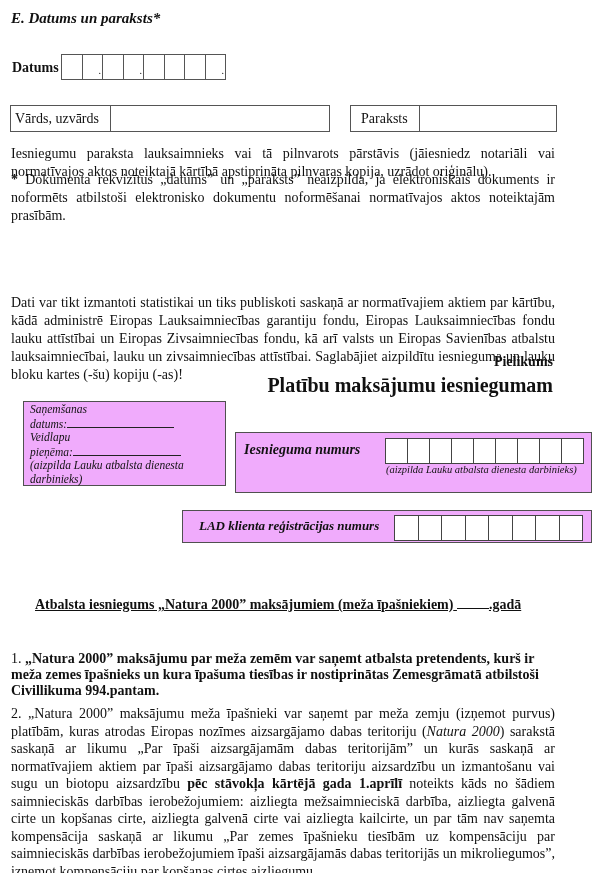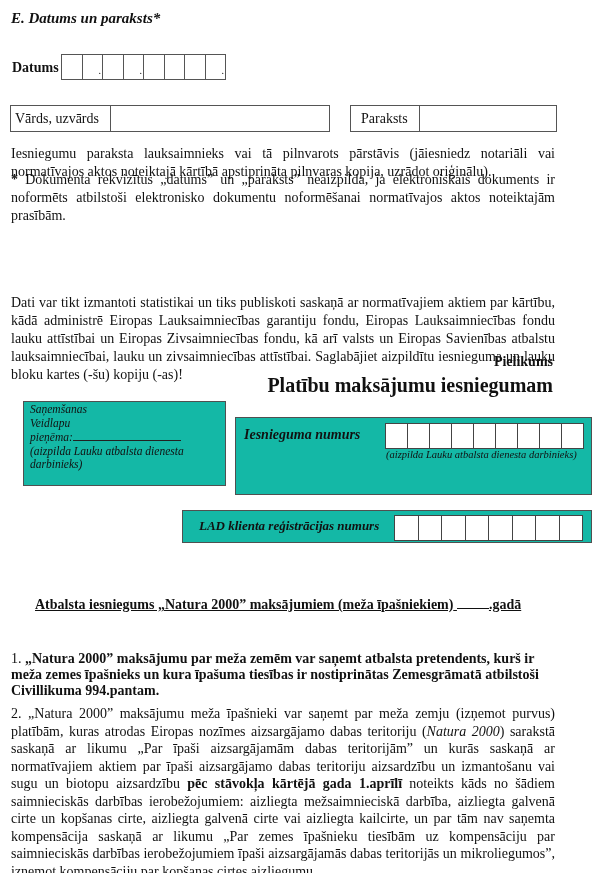--- a/index.html
+++ b/index.html
@@ -16,24 +16,24 @@
   .name-field .val { flex:1; }
   .sign-field { left:350px; top:105px; width:205px; height:25px; border:1px solid #555; display:flex;align-items:center; }
   .sign-field .lbl { width:58px; border-right:1px solid #555; font-size:14px; padding-left:10px; line-height:25px; }
   .sign-field .val { flex:1; }
   .para { left:11px; width:544px; font-size:14px; line-height:18px; text-align:justify; }
   .p1 { top:133px;margin-top:12px; }
   .p2 { top:171px; }
   .p3 { top:246px;margin-top:48px; }
   .annex1 { right:47px; top:354px; font-size:14px; font-weight:bold; }
   .annex2 { right:47px; top:374px; font-size:20px; font-weight:bold; }
-  .gray { background:#14b8a6; border:1.5px solid #505050; box-sizing:border-box; font-style:italic; }
+  .gray { background:#f0abfc; border:1.5px solid #505050; box-sizing:border-box; font-style:italic; }
   .recv-box { left:23px; top:401px; width:203px; height:85px; padding:1px 6px; font-size:11.5px; line-height:13.5px; }
   .recv-box .line { display:inline-block; border-bottom:1px solid #222; height:10px; vertical-align:baseline; }
-  .app-box { left:235px; top:417px; width:357px; height:78px;text-decoration:underline; }
+  .app-box { left:235px; top:432px; width:357px; height:61px;text-decoration:underline; }
   .app-box .t { position:absolute; left:8px; top:9px; font-size:14px; font-weight:bold; }
   .cells { position:absolute; display:flex; }
   .cell { width:21px; height:24px; border:1px solid #444; margin-left:-1px; background:#fff; }
   .app-box .cells { left:150px; top:5px; }
   .app-box .note { position:absolute; left:150px; top:31px; font-size:10.5px; }
   .lad-box { left:182px; top:510px; width:410px; height:33px; }
   .lad-box .t { position:absolute; left:16px; top:7px; font-size:13px; font-weight:bold; }
   .lad-box .cells { left:212px; top:4px; }
   .lad-box .cell { width:22.5px; }
   .doc-title { left:35px; top:597px; font-size:14px; font-weight:bold;text-decoration:underline; }
@@ -88,20 +88,21 @@
 
 <div class="abs para p1">Iesniegumu paraksta lauksaimnieks vai tā pilnvarots pārstāvis (jāiesniedz notariāli vai normatīvajos aktos noteiktajā kārtībā apstiprināta pilnvaras kopija, uzrādot oriģinālu).</div>
 <div class="abs para p2"><b>*</b><span> Dokumenta rekvizītus „datums” un „paraksts” neaizpilda, ja elektroniskais dokuments ir noformēts atbilstoši elektronisko dokumentu noformēšanai normatīvajos aktos noteiktajām prasībām.</span></div>
 <div class="abs para p3">Dati var tikt izmantoti statistikai un tiks publiskoti saskaņā ar normatīvajiem aktiem par kārtību, kādā administrē Eiropas Lauksaimniecības garantiju fondu, Eiropas Lauksaimniecības fondu lauku attīstībai un Eiropas Zivsaimniecības fondu, kā arī valsts un Eiropas Savienības atbalstu lauksaimniecībai, lauku un zivsaimniecības attīstībai. Saglabājiet aizpildītu iesnieguma un lauku bloku kartes (-šu) kopiju (-as)!</div>
 
 <div class="abs annex1">Pielikums</div>
 <div class="abs annex2">Platību maksājumu iesniegumam</div>
 
 <div class="abs gray recv-box">
   <div>Saņemšanas</div>
+  <div><span>datums:</span><span class="line" style="width:107px"></span></div>
   <div>Veidlapu</div>
   <div><span>pieņēma:</span><span class="line" style="width:108px"></span></div>
   <div>(aizpilda Lauku atbalsta dienesta darbinieks)</div>
 </div>
 
 <div class="abs gray app-box">
   <div class="t">Iesnieguma numurs</div>
   <div class="cells">
     <div class="cell"></div>
     <div class="cell"></div>

